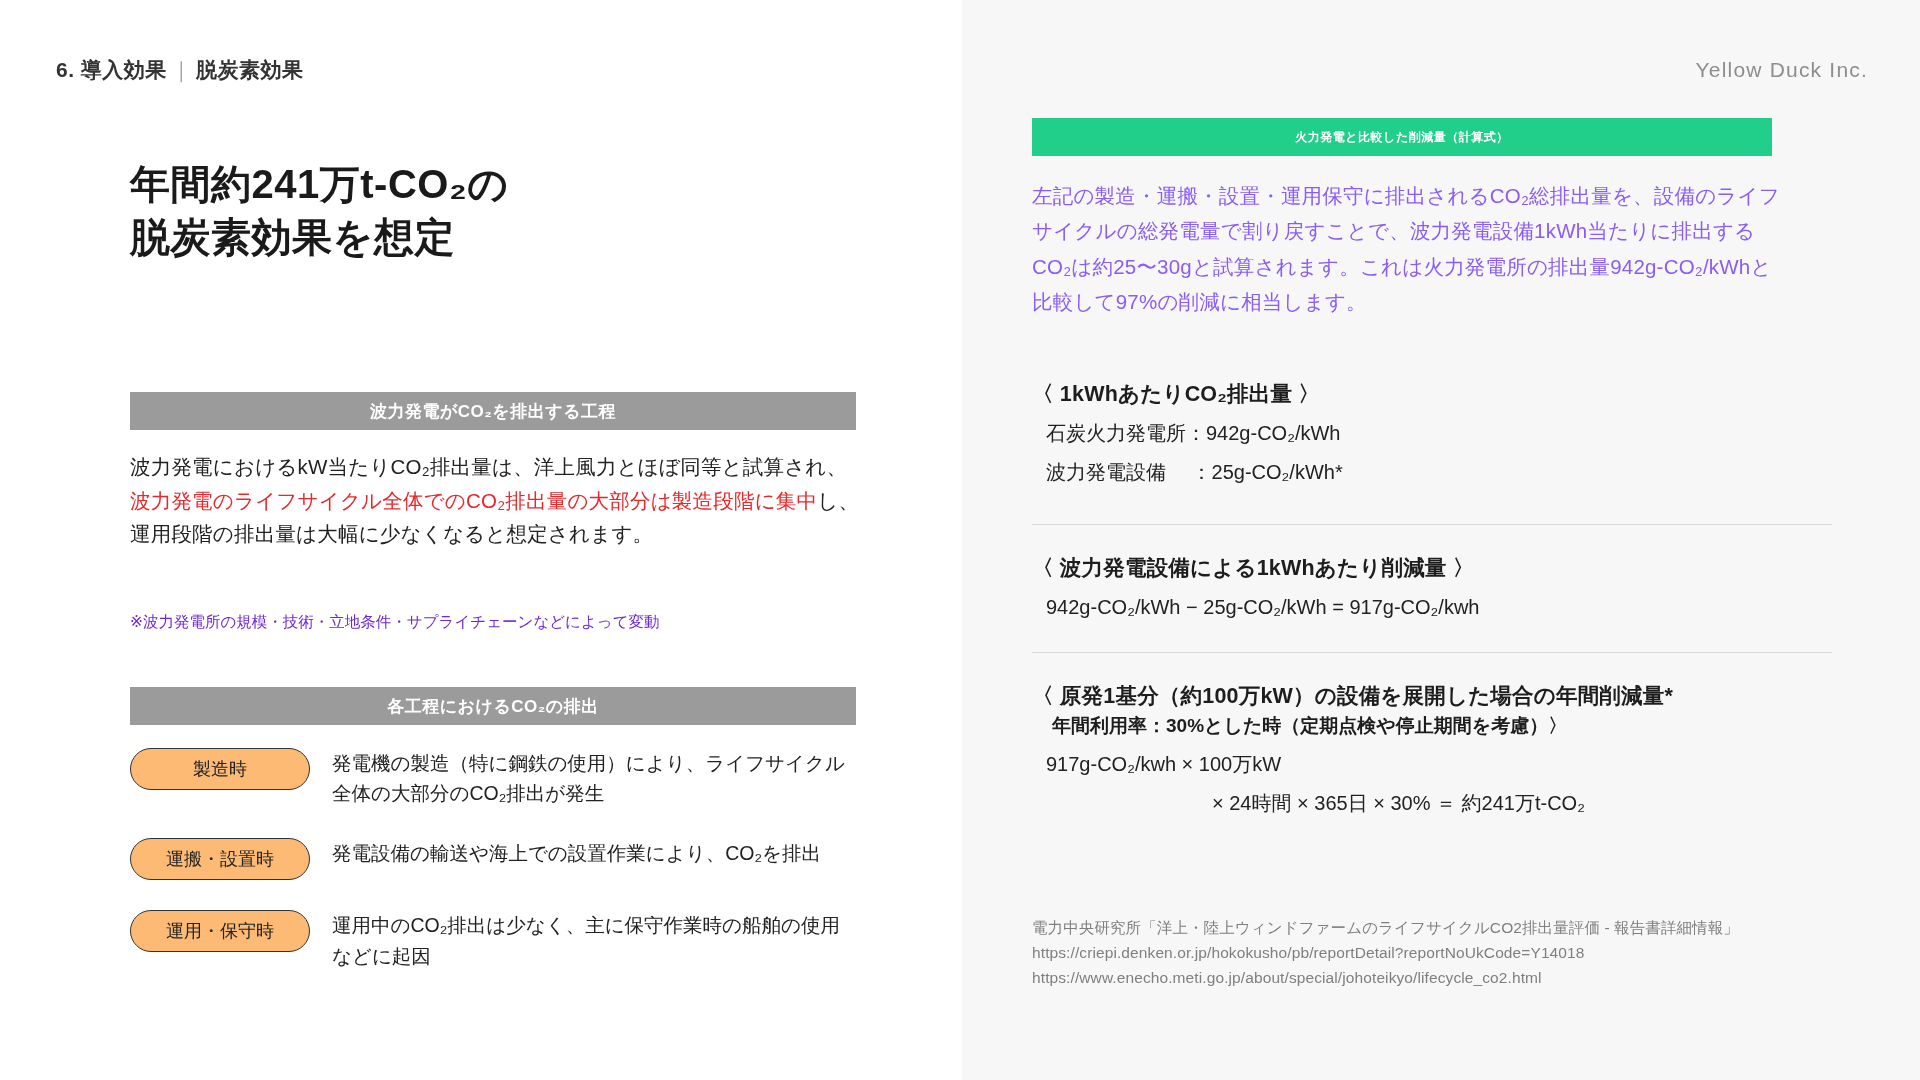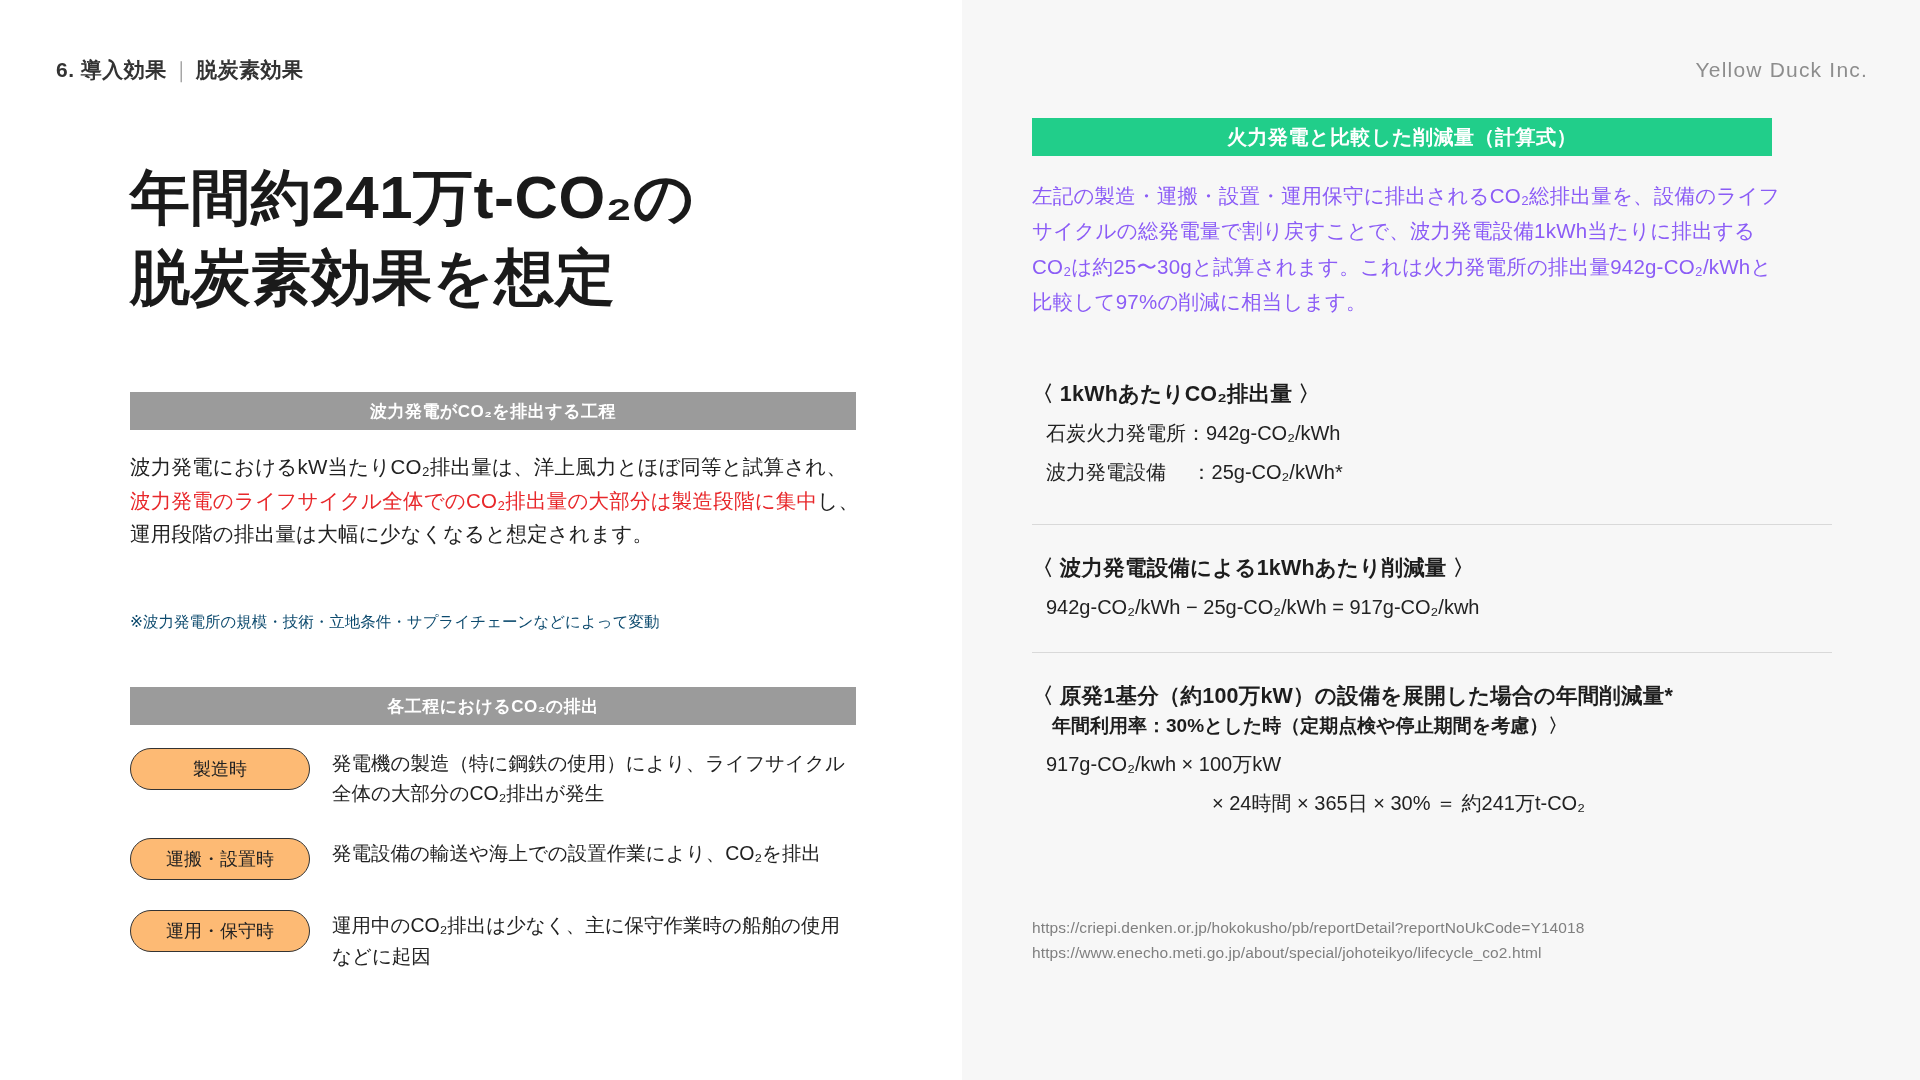--- a/index.html
+++ b/index.html
@@ -40,21 +40,21 @@
   }
   .breadcrumb .sep {
     color: #999999;
     font-weight: normal;
     padding: 0 4px;
   }
   .headline {
     position: absolute;
     left: 130px;
     top: 158px;
-    font-size: 60px;
+    font-size: 40px;
     line-height: 1.33;
     font-weight: bold;
     color: #1a1a1a;
     letter-spacing: 0.5px;
   }
   .section-bar {
     position: absolute;
     left: 130px;
     width: 726px;
     height: 38px;
@@ -83,21 +83,21 @@
   }
   .body-para .hl {
     color: #e8282b;
   }
   .note {
     position: absolute;
     left: 130px;
     top: 610px;
     width: 760px;
     font-size: 15.5px;
-    color: #0c4a6e;
+    color: #6d28d9;
     line-height: 1.5;
   }
   .steps {
     position: absolute;
     left: 130px;
     top: 748px;
     width: 740px;
   }
   .step-row {
     display: flex;
@@ -144,21 +144,21 @@
     white-space: nowrap;
   }
   .green-bar {
     position: absolute;
     left: 70px;
     top: 118px;
     width: 740px;
     height: 38px;
     background: #21ce8a;
     color: #ffffff;
-    font-size: 20px;
+    font-size: 12px;
     font-weight: bold;
     display: flex;
     align-items: center;
     justify-content: center;
     letter-spacing: 0.5px;
     box-sizing: border-box;
   }
   .intro {
     position: absolute;
     left: 70px;
@@ -291,17 +291,18 @@
     <div class="divider" id="div-2"></div>
 
     <div class="calc-block" id="calc-3">
       <div class="calc-title">〈 原発1基分（約100万kW）の設備を展開した場合の年間削減量*</div>
       <div class="calc-title-sub">年間利用率：30%とした時（定期点検や停止期間を考慮）〉</div>
       <div class="calc-line">917g-CO₂/kwh × 100万kW</div>
       <div class="calc-line indent-right">× 24時間 × 365日 × 30% ＝ 約241万t-CO₂</div>
     </div>
 
     <div class="sources">
+      <div>電力中央研究所「洋上・陸上ウィンドファームのライフサイクルCO2排出量評価 - 報告書詳細情報」</div>
       <div>https://criepi.denken.or.jp/hokokusho/pb/reportDetail?reportNoUkCode=Y14018</div>
       <div>https://www.enecho.meti.go.jp/about/special/johoteikyo/lifecycle_co2.html</div>
     </div>
   </div>
 </div>
 
 </body></html>

